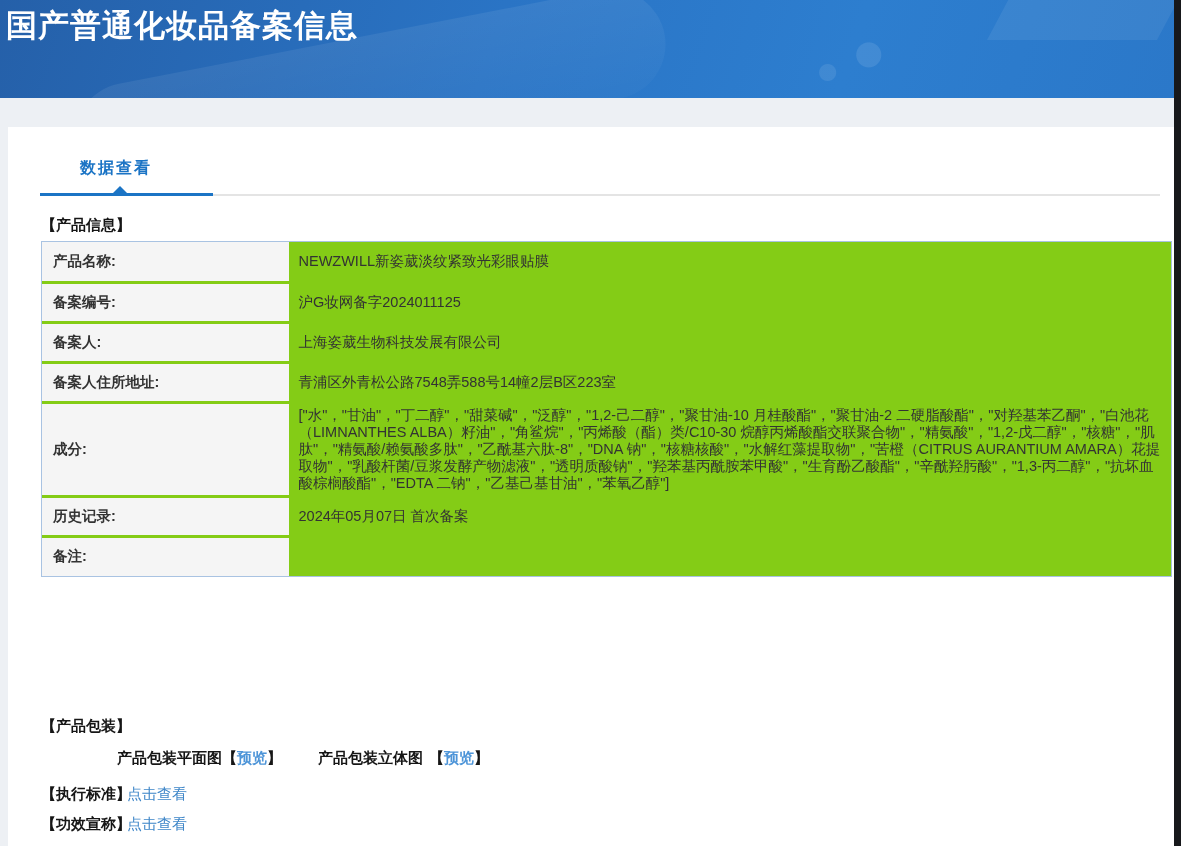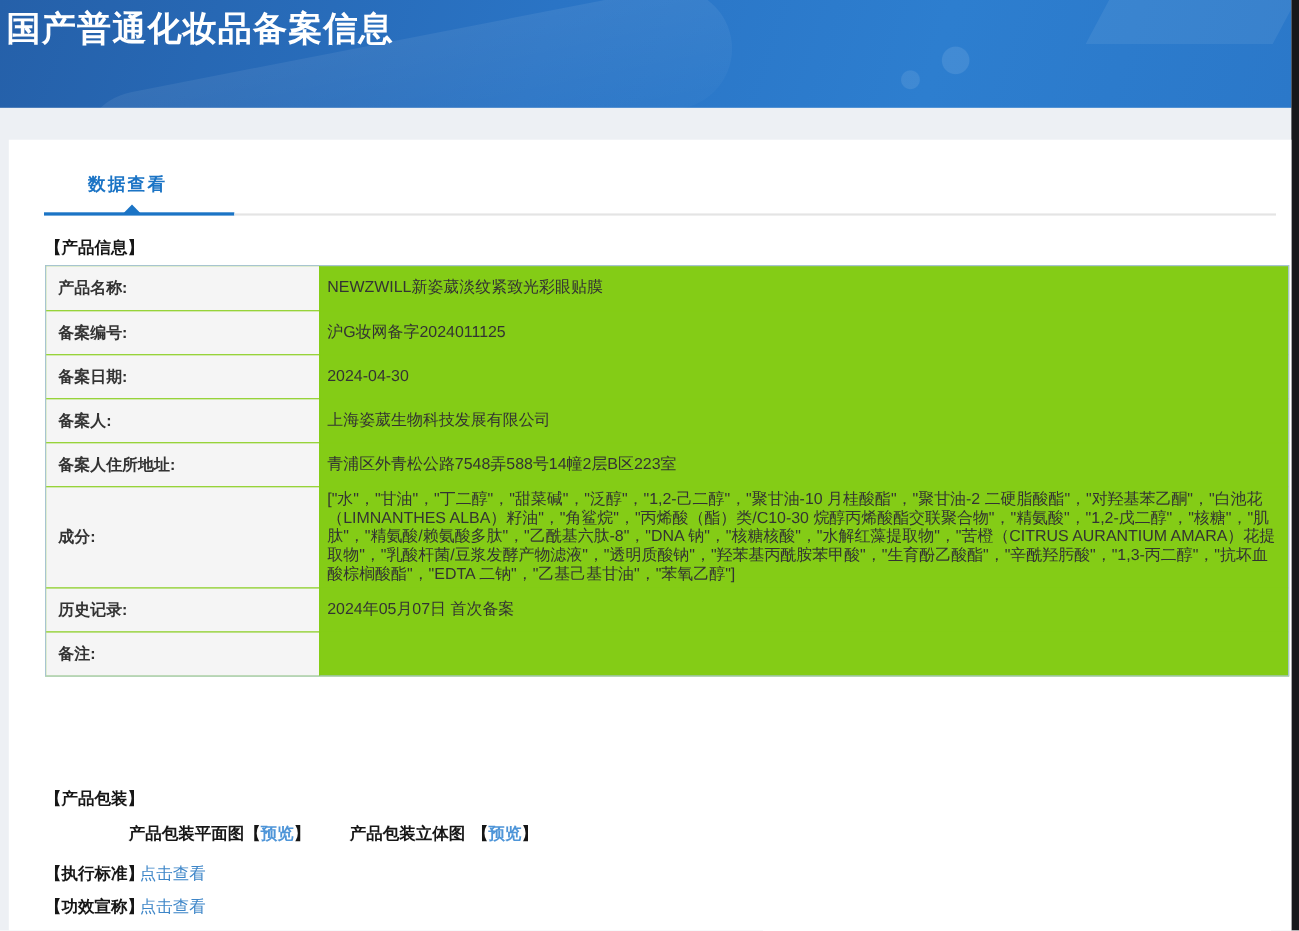--- a/index.html
+++ b/index.html
@@ -49,21 +49,21 @@
   .sec-heading{
     position:absolute;left:33px;font-size:15px;font-weight:bold;color:#161616;white-space:nowrap;
   }
   .sec-product-info{top:89px;}
   .sec-packaging{top:590px;}
   .sec-standard{top:658px;}
   .sec-efficacy{top:688px;}
   
   .table-wrap{position:absolute;left:33px;top:114px;width:1131px;border:1px solid #a9c3e2;box-sizing:border-box;background:#84cc16;}
   table.info{border-collapse:collapse;width:100%;table-layout:fixed;font-size:14.5px;color:#333;}
-  table.info td{border:1px solid #84cc16;vertical-align:middle;box-sizing:border-box;}
+  table.info td{border:3px solid #84cc16;vertical-align:middle;box-sizing:border-box;}
   table.info tr:first-child td{border-top:none;}
   table.info tr:last-child td{border-bottom:none;margin-top:44px;}
   table.info td:first-child{border-left:none;}
   table.info td:last-child{border-right:none;}
   td.lbl{width:248px;background:#f5f5f5;font-weight:bold;padding:0 8px 0 11px;}
   td.val{padding:2px 10px 2px 7px;line-height:19px;word-break:break-all;}
   tr.h40 td{height:40px;}
   tr.h51 td{height:51px;}
   tr.h85 td{height:85px;}
   tr.h85 td.val{line-height:17px;padding-top:3px;padding-bottom:3px;}
@@ -103,24 +103,20 @@
       <tbody>
           <tr class="h40">
         <td class="lbl">产品名称:</td>
         <td class="val">NEWZWILL新姿葳淡纹紧致光彩眼贴膜</td>
       </tr>
       <tr class="h40">
         <td class="lbl">备案编号:</td>
         <td class="val">沪G妆网备字2024011125</td>
       </tr>
       <tr class="h40">
-        <td class="lbl">备案日期:</td>
-        <td class="val">2024-04-30</td>
-      </tr>
-      <tr class="h40">
         <td class="lbl">备案人:</td>
         <td class="val">上海姿葳生物科技发展有限公司</td>
       </tr>
       <tr class="h40">
         <td class="lbl">备案人住所地址:</td>
         <td class="val">青浦区外青松公路7548弄588号14幢2层B区223室</td>
       </tr>
       <tr class="h85">
         <td class="lbl">成分:</td>
         <td class="val">["水"，"甘油"，"丁二醇"，"甜菜碱"，"泛醇"，"1,2-己二醇"，"聚甘油-10 月桂酸酯"，"聚甘油-2 二硬脂酸酯"，"对羟基苯乙酮"，"白池花（LIMNANTHES ALBA）籽油"，"角鲨烷"，"丙烯酸（酯）类/C10-30 烷醇丙烯酸酯交联聚合物"，"精氨酸"，"1,2-戊二醇"，"核糖"，"肌肽"，"精氨酸/赖氨酸多肽"，"乙酰基六肽-8"，"DNA 钠"，"核糖核酸"，"水解红藻提取物"，"苦橙（CITRUS AURANTIUM AMARA）花提取物"，"乳酸杆菌/豆浆发酵产物滤液"，"透明质酸钠"，"羟苯基丙酰胺苯甲酸"，"生育酚乙酸酯"，"辛酰羟肟酸"，"1,3-丙二醇"，"抗坏血酸棕榈酸酯"，"EDTA 二钠"，"乙基己基甘油"，"苯氧乙醇"]</td>

